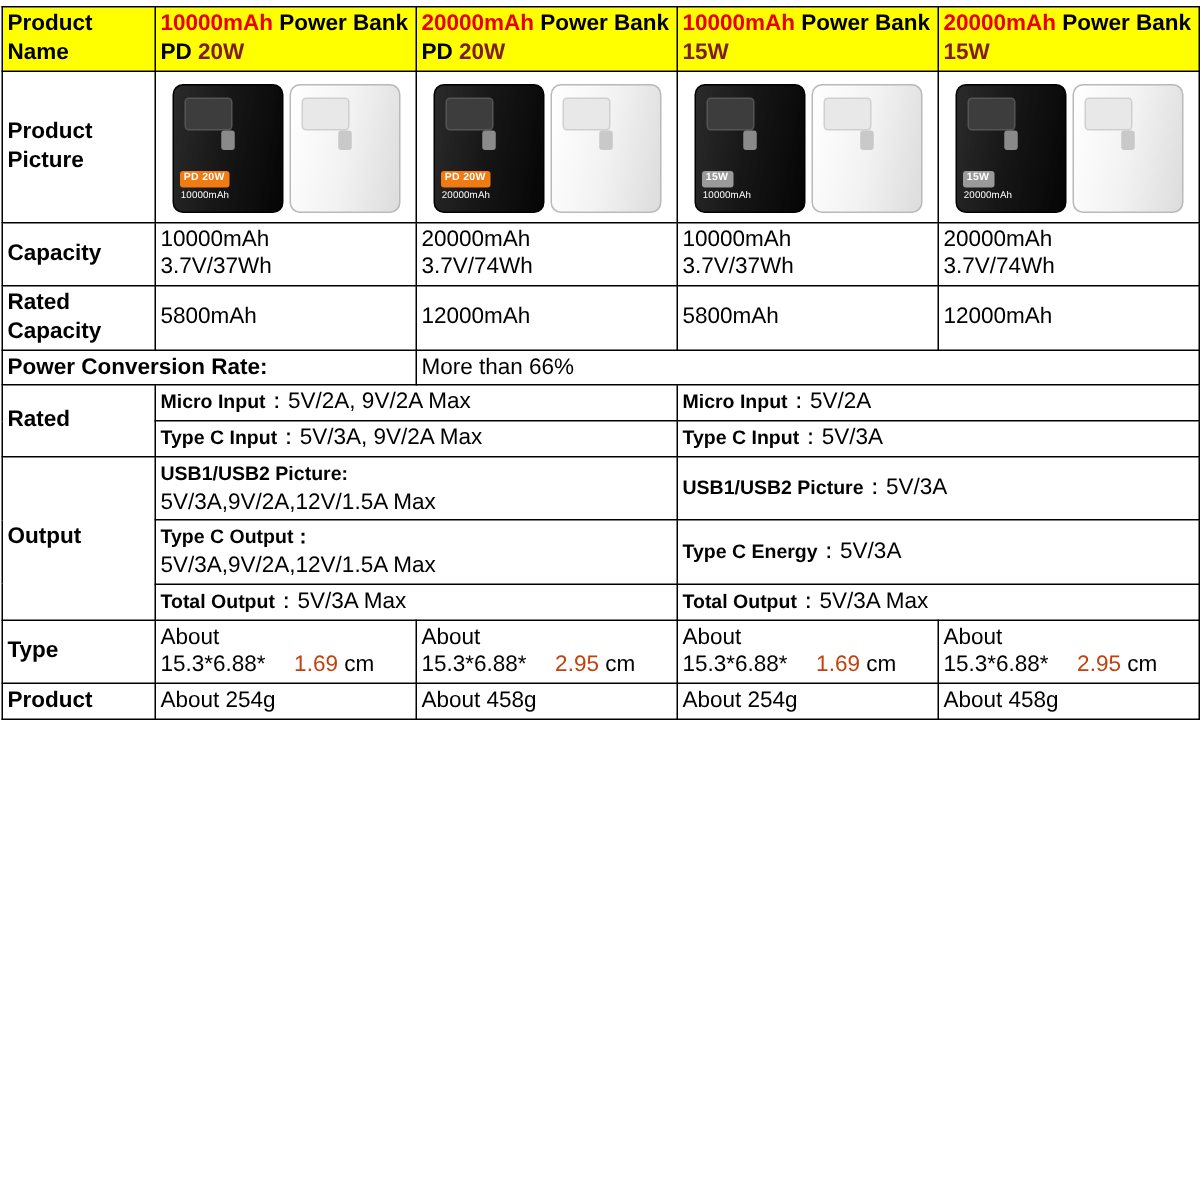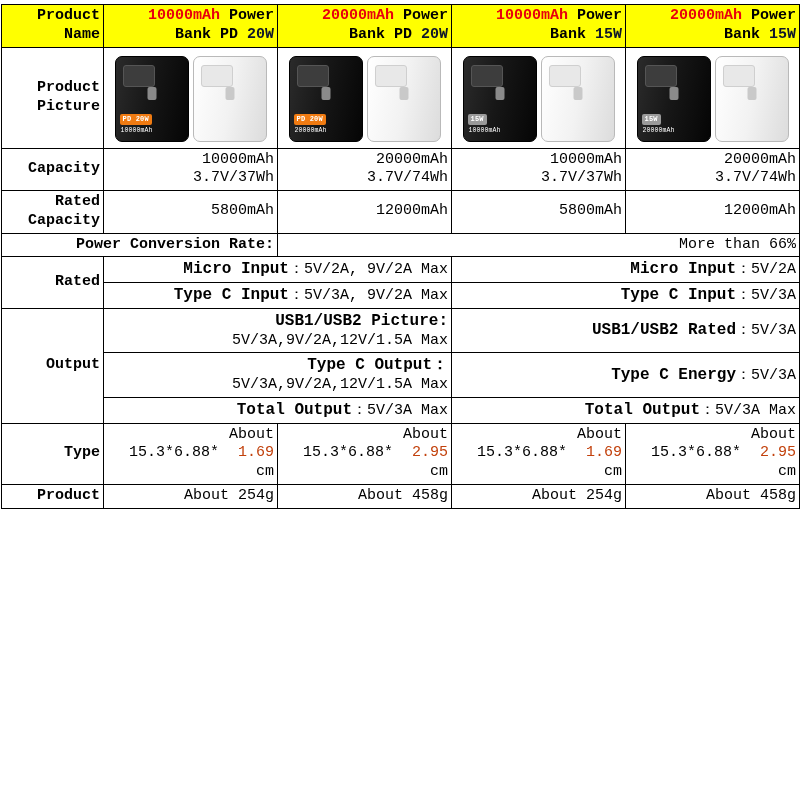--- a/index.html
+++ b/index.html
@@ -15,51 +15,50 @@
     overflow: hidden;
   }
   #spec-table {
     width: 798px;
     margin: 4px 1px 0 1px;
     border-collapse: collapse;
     table-layout: fixed;
   }
   #spec-table td {
     border: 1.5px solid #000;
-    text-align: right;
+    text-align: left;
     vertical-align: middle;
     padding: 2px 3px;
     font-size: 15px;
     line-height: 1.25;
-    font-family: Liberation Mono, monospace;
   }
   .hdr {
     background: #ffff00;
     font-weight: bold;
     font-size: 15.5px;
     padding: 5px 2px;
   }
   .hdr .mah { color: #e8000d; }
-  .hdr .w { color: #0f172a; }
+  .hdr .w { color: #7f1d1d; }
   .rowlabel {
     font-weight: bold;
     font-size: 16px;
   }
   .leftlabel {
     text-align: left;
     font-weight: bold;
     font-size: 15.5px;
     padding-left: 6px;
   }
   .cellleft {
     text-align: left;
     padding-left: 8px;
     font-size: 15px;
   }
-  .cellleft b { font-size: 16px; }
+  .cellleft b { font-size: 13px; }
   .two-line div { white-space: nowrap; }
   .red { color: #c2410c; margin-left: 19px; }
 
   
   .pic-cell { padding: 4px 2px; height: 96px; }
   .pics {
     display: flex;
     align-items: flex-end;
     justify-content: center;
     gap: 4px;
@@ -282,21 +281,21 @@
     </td>
   </tr>
 
   <tr>
     <td class="rowlabel" rowspan="3">Output</td>
     <td class="cellleft" colspan="2">
       <div><b>USB1/USB2 Picture:</b></div>
       <div>5V/3A,9V/2A,12V/1.5A Max</div>
     </td>
     <td class="cellleft" colspan="2">
-      <b>USB1/USB2 Rated</b><span>：5V/3A</span>
+      <b>USB1/USB2 Picture</b><span>：5V/3A</span>
     </td>
   </tr>
 
   <tr>
     <td class="cellleft" colspan="2">
       <div><b>Type C Output：</b></div>
       <div>5V/3A,9V/2A,12V/1.5A Max</div>
     </td>
     <td class="cellleft" colspan="2">
       <b>Type C Energy</b><span>：5V/3A</span>

